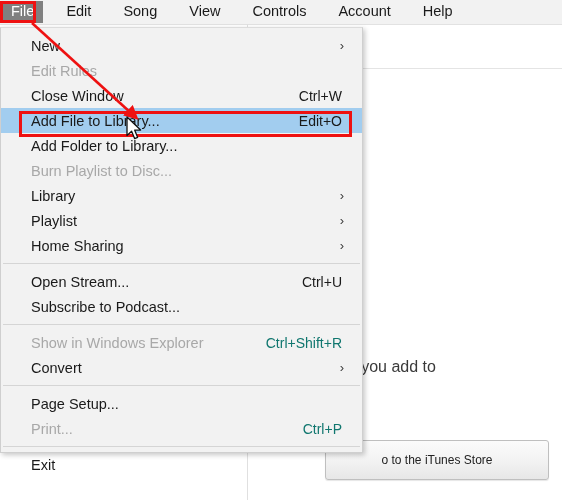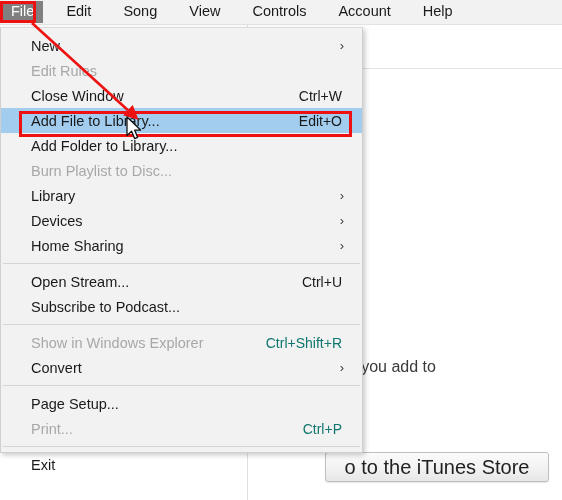--- a/index.html
+++ b/index.html
@@ -53,33 +53,32 @@
   #bg-subtext {
     position: absolute;
     left: 258px; top: 358px;
     font-size: 16px;
     color: #3a3a3a;
     white-space: nowrap;
   }
   #bg-store-button {
     position: absolute;
     left: 325px; top: 440px;
-    width: 224px; height: 30px;
+    width: 224px; height: 40px;
     background: linear-gradient(to bottom, #fbfbfb 0%, #f3f3f3 50%, #e7e7e7 100%);
     border: 1px solid #bfbfbf;
     border-radius: 3px;
     box-shadow: 0 1px 1px rgba(0,0,0,0.10);
     display: flex;
     align-items: center;
     justify-content: center;
-    font-size: 20px;
+    font-size: 12px;
     color: #222222;
     white-space: nowrap;
     box-sizing: border-box;
-    margin-top: 12px;
   }
 
   
   #menubar {
     position: absolute;
     left: 0; top: 0;
     width: 562px;
     height: 24px;
     display: flex;
     align-items: center;
@@ -237,21 +236,21 @@
       <span class="label">Add Folder to Library...</span>
     </div>
     <div class="menu-row disabled">
       <span class="label">Burn Playlist to Disc...</span>
     </div>
     <div class="menu-row">
       <span class="label">Library</span>
       <span class="submenu-arrow">›</span>
     </div>
     <div class="menu-row">
-      <span class="label">Devices</span>
+      <span class="label">Playlist</span>
       <span class="submenu-arrow">›</span>
     </div>
     <div class="menu-row">
       <span class="label">Home Sharing</span>
       <span class="submenu-arrow">›</span>
     </div>
     <div class="menu-sep"></div>
     <div class="menu-row">
       <span class="label">Open Stream...</span>
       <span class="accel">Ctrl+U</span>

